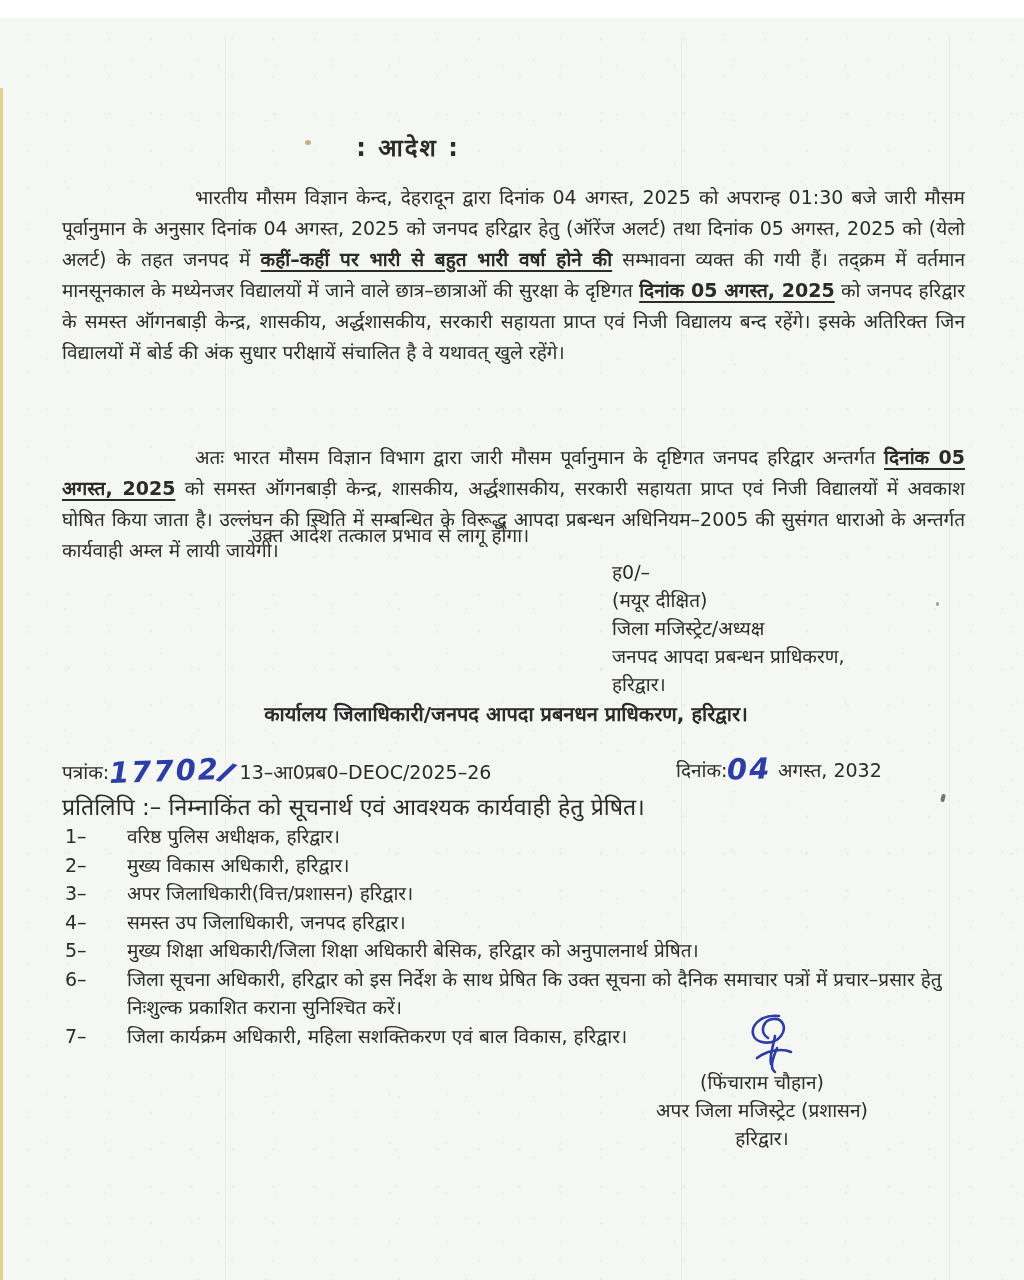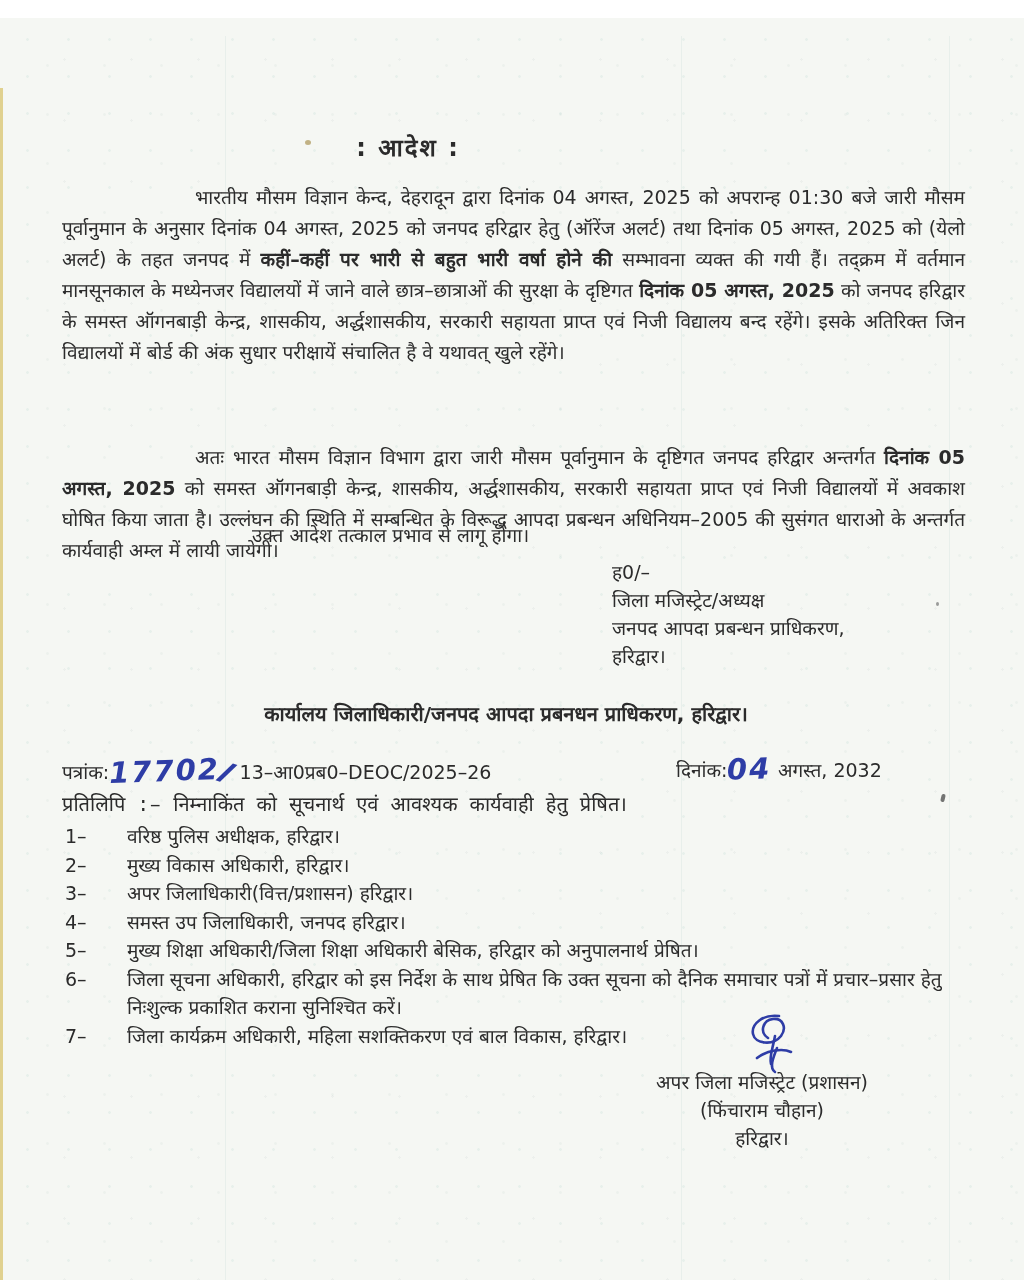--- a/index.html
+++ b/index.html
@@ -27,21 +27,21 @@
     position:absolute;left:0;top:130px;width:816px;text-align:center;
     font-size:24px;font-weight:bold;letter-spacing:2px;
   }
   .para{
     position:absolute;left:62px;width:903px;
     font-size:19px;line-height:31px;text-align:justify;
   }
   .p1{top:182px;text-indent:133px;}
   .p2{top:398px;text-indent:133px;margin-top:44px;}
   .closing{position:absolute;left:252px;top:522px;font-size:19px;}
-  .bu{font-weight:bold;text-decoration-thickness:2px;text-underline-offset:4px;}
+  .bu{font-weight:bold;text-decoration:underline;text-decoration-thickness:2px;text-underline-offset:4px;}
   .b{font-weight:normal;}
 
   .sigblock1{
     position:absolute;left:612px;top:558px;width:290px;text-align:left;
     font-size:19px;line-height:28px;
   }
   .office-line{
     position:absolute;left:0;top:700px;width:1012px;text-align:center;
     font-size:20px;font-weight:bold;
   }
@@ -49,21 +49,21 @@
   .ref-right{position:absolute;left:676px;top:750px;font-size:19px;white-space:nowrap;}
   .hand{
     color:#2e3da6;font-size:29px;font-weight:bold;font-style:italic;
     display:inline-block;transform:rotate(-2deg);letter-spacing:2px;
     position:relative;top:2px;
   }
   .hand-slash{
     color:#2e3da6;font-size:26px;font-weight:bold;display:inline-block;
     transform:rotate(18deg) scaleX(1.7);margin:0 8px 0 2px;position:relative;top:2px;
   }
-  .copies-heading{position:absolute;left:62px;top:790px;font-size:20px;font-family:Liberation Mono, monospace;}
+  .copies-heading{position:absolute;left:62px;top:790px;font-size:23px;}
   .copies-list{position:absolute;left:65px;top:822px;width:905px;font-size:19px;}
   .copy-row{display:flex;align-items:flex-start;line-height:28.5px;}
   .copy-num{flex:0 0 62px;}
   .copy-text{flex:1;}
 
   .sigblock2{
     position:absolute;left:612px;top:1068px;width:300px;text-align:center;
     font-size:19px;line-height:28px;
   }
   .sig2-svg{position:absolute;left:735px;top:1012px;}
@@ -84,20 +84,21 @@
 <div class="title">: आदेश :</div>
 
 <div class="para p1"><span>भारतीय मौसम विज्ञान केन्द, देहरादून द्वारा दिनांक 04 अगस्त, 2025 को अपरान्ह 01:30 बजे जारी मौसम पूर्वानुमान के अनुसार दिनांक 04 अगस्त, 2025 को जनपद हरिद्वार हेतु (ऑरेंज अलर्ट) तथा दिनांक 05 अगस्त, 2025 को (येलो अलर्ट) के तहत जनपद में </span><span class="bu">कहीं–कहीं पर भारी से बहुत भारी वर्षा होने की</span><span> सम्भावना व्यक्त की गयी हैं। तद्क्रम में वर्तमान मानसूनकाल के मध्येनजर विद्यालयों में जाने वाले छात्र–छात्राओं की सुरक्षा के दृष्टिगत </span><span class="bu">दिनांक 05 अगस्त, 2025</span><span> को जनपद हरिद्वार के समस्त ऑगनबाड़ी केन्द्र, शासकीय, अर्द्धशासकीय, सरकारी सहायता प्राप्त एवं निजी विद्यालय </span><span class="b">बन्द</span><span> रहेंगे। इसके अतिरिक्त जिन विद्यालयों में बोर्ड की अंक सुधार परीक्षायें संचालित है वे यथावत् खुले रहेंगे।</span></div>
 
 <div class="para p2"><span>अतः भारत मौसम विज्ञान विभाग द्वारा जारी मौसम पूर्वानुमान के दृष्टिगत जनपद हरिद्वार अन्तर्गत </span><span class="bu">दिनांक 05 अगस्त, 2025</span><span> को समस्त ऑगनबाड़ी केन्द्र, शासकीय, अर्द्धशासकीय, सरकारी सहायता प्राप्त एवं निजी विद्यालयों में अवकाश घोषित किया जाता है। उल्लंघन की स्थिति में सम्बन्धित के विरूद्ध आपदा प्रबन्धन अधिनियम–2005 की सुसंगत धाराओ के अन्तर्गत कार्यवाही अम्ल में लायी जायेगी।</span></div>
 
 <div class="closing">उक्त आदेश तत्काल प्रभाव से लागू होगा।</div>
 
 <div class="sigblock1">
   <div>ह0/–</div>
+  <div>(मयूर दीक्षित)</div>
   <div>जिला मजिस्ट्रेट/अध्यक्ष</div>
   <div>जनपद आपदा प्रबन्धन प्राधिकरण,</div>
   <div>हरिद्वार।</div>
 </div>
 
 <div class="office-line">कार्यालय जिलाधिकारी/जनपद आपदा प्रबनधन प्राधिकरण, हरिद्वार।</div>
 
 <div class="ref-left">
   <span>पत्रांक:</span><span class="hand">17702</span><span class="hand-slash">/</span><span>13–आ0प्रब0–DEOC/2025–26</span>
 </div>
@@ -142,16 +143,16 @@
 <svg class="sig2-svg" width="72" height="64" viewBox="0 0 72 64">
   <g fill="none" stroke="#2e3da6" stroke-width="2.6" stroke-linecap="round">
     <path d="M44 4 C28 2 16 12 18 22 C20 32 38 34 46 24 C52 16 48 6 38 7 C28 8 24 20 33 26"></path>
     <path d="M40 24 C38 36 34 44 36 52"></path>
     <path d="M22 46 C32 38 48 36 56 40"></path>
     <path d="M42 36 C38 46 34 56 40 60"></path>
   </g>
 </svg>
 
 <div class="sigblock2">
+  <div>(फिंचाराम चौहान)</div>
   <div>अपर जिला मजिस्ट्रेट (प्रशासन)</div>
-  <div>(फिंचाराम चौहान)</div>
   <div>हरिद्वार।</div>
 </div>
 
 </body></html>

